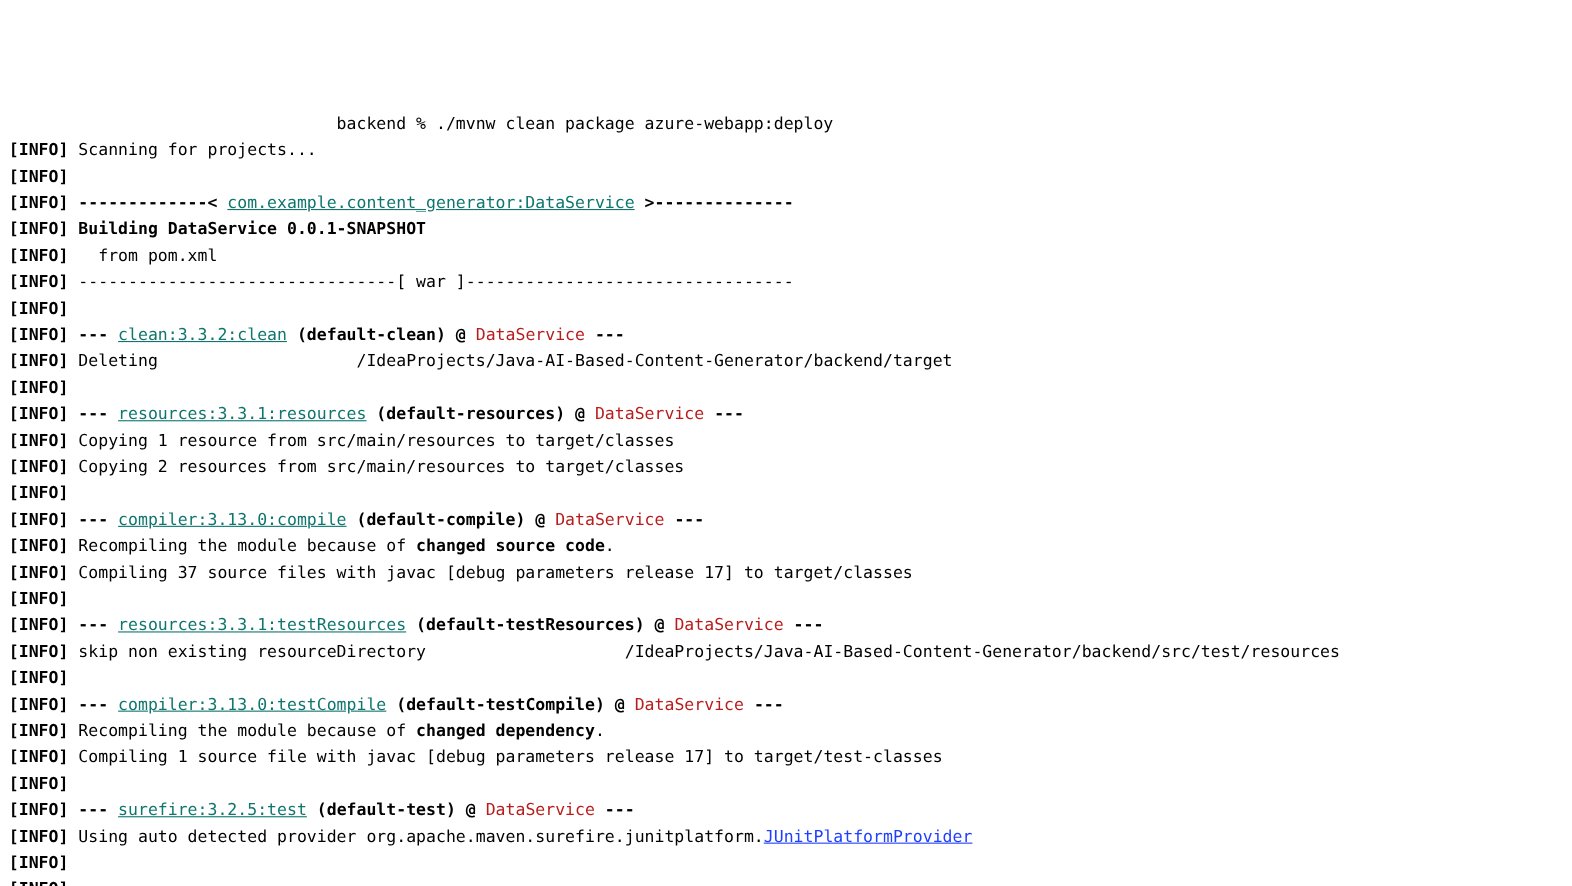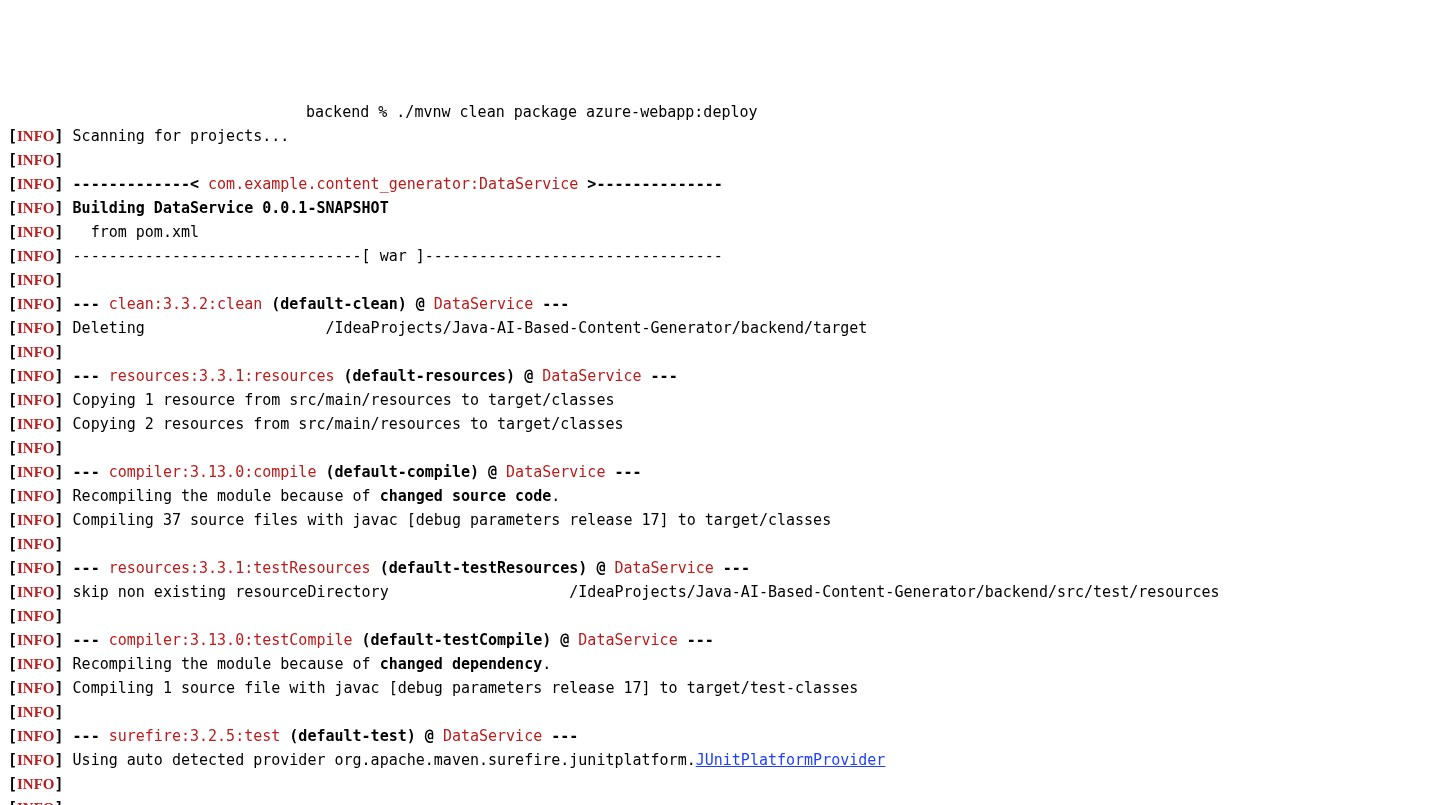--- a/index.html
+++ b/index.html
@@ -6,24 +6,24 @@
     body {
       background: #ffffff;
       font-family: "SF Mono", "Menlo", "Monaco", "Consolas", monospace;
       font-size: 15px;
       line-height: 24px;
       color: #000000;
       padding: 4px 8px;
       white-space: pre;
     }
     .line { white-space: pre; }
-    .info { color: #b91c1c; font-weight: bold; font-family: Liberation Serif, serif; }
+    .info { color: #000000; font-weight: bold; }
     .bracket { color: #000000; font-weight: bold; }
     .bold { font-weight: bold; color: #000000; }
-    .green { color: #b91c1c; }
+    .green { color: #0f766e; text-decoration: underline; }
     .teal { color: #b91c1c; }
     .link { color: #1e3fff; text-decoration: underline; }
   </style>
 </head>
 <body>
 
 
 
 <div id="terminal"><div class="line"><span>                                 backend % ./mvnw clean package azure-webapp:deploy</span></div><div class="line"><span class="bracket">[</span><span class="info">INFO</span><span class="bracket">] </span><span>Scanning for projects...</span></div><div class="line"><span class="bracket">[</span><span class="info">INFO</span><span class="bracket">] </span><span></span></div><div class="line"><span class="bracket">[</span><span class="info">INFO</span><span class="bracket">] </span><span class="bold">-------------&lt; </span><span class="green">com.example.content_generator:DataService</span><span class="bold"> &gt;--------------</span></div><div class="line"><span class="bracket">[</span><span class="info">INFO</span><span class="bracket">] </span><span class="bold">Building DataService 0.0.1-SNAPSHOT</span></div><div class="line"><span class="bracket">[</span><span class="info">INFO</span><span class="bracket">] </span><span>  from pom.xml</span></div><div class="line"><span class="bracket">[</span><span class="info">INFO</span><span class="bracket">] </span><span>--------------------------------[ war ]---------------------------------</span></div><div class="line"><span class="bracket">[</span><span class="info">INFO</span><span class="bracket">] </span><span></span></div><div class="line"><span class="bracket">[</span><span class="info">INFO</span><span class="bracket">] </span><span class="bold">--- </span><span class="green">clean:3.3.2:clean</span><span class="bold"> (default-clean)</span><span class="bold"> @ </span><span class="teal">DataService</span><span class="bold"> ---</span></div><div class="line"><span class="bracket">[</span><span class="info">INFO</span><span class="bracket">] </span><span>Deleting                    /IdeaProjects/Java-AI-Based-Content-Generator/backend/target</span></div><div class="line"><span class="bracket">[</span><span class="info">INFO</span><span class="bracket">] </span><span></span></div><div class="line"><span class="bracket">[</span><span class="info">INFO</span><span class="bracket">] </span><span class="bold">--- </span><span class="green">resources:3.3.1:resources</span><span class="bold"> (default-resources)</span><span class="bold"> @ </span><span class="teal">DataService</span><span class="bold"> ---</span></div><div class="line"><span class="bracket">[</span><span class="info">INFO</span><span class="bracket">] </span><span>Copying 1 resource from src/main/resources to target/classes</span></div><div class="line"><span class="bracket">[</span><span class="info">INFO</span><span class="bracket">] </span><span>Copying 2 resources from src/main/resources to target/classes</span></div><div class="line"><span class="bracket">[</span><span class="info">INFO</span><span class="bracket">] </span><span></span></div><div class="line"><span class="bracket">[</span><span class="info">INFO</span><span class="bracket">] </span><span class="bold">--- </span><span class="green">compiler:3.13.0:compile</span><span class="bold"> (default-compile)</span><span class="bold"> @ </span><span class="teal">DataService</span><span class="bold"> ---</span></div><div class="line"><span class="bracket">[</span><span class="info">INFO</span><span class="bracket">] </span><span>Recompiling the module because of </span><span class="bold">changed source code</span><span>.</span></div><div class="line"><span class="bracket">[</span><span class="info">INFO</span><span class="bracket">] </span><span>Compiling 37 source files with javac [debug parameters release 17] to target/classes</span></div><div class="line"><span class="bracket">[</span><span class="info">INFO</span><span class="bracket">] </span><span></span></div><div class="line"><span class="bracket">[</span><span class="info">INFO</span><span class="bracket">] </span><span class="bold">--- </span><span class="green">resources:3.3.1:testResources</span><span class="bold"> (default-testResources)</span><span class="bold"> @ </span><span class="teal">DataService</span><span class="bold"> ---</span></div><div class="line"><span class="bracket">[</span><span class="info">INFO</span><span class="bracket">] </span><span>skip non existing resourceDirectory                    /IdeaProjects/Java-AI-Based-Content-Generator/backend/src/test/resources</span></div><div class="line"><span class="bracket">[</span><span class="info">INFO</span><span class="bracket">] </span><span></span></div><div class="line"><span class="bracket">[</span><span class="info">INFO</span><span class="bracket">] </span><span class="bold">--- </span><span class="green">compiler:3.13.0:testCompile</span><span class="bold"> (default-testCompile)</span><span class="bold"> @ </span><span class="teal">DataService</span><span class="bold"> ---</span></div><div class="line"><span class="bracket">[</span><span class="info">INFO</span><span class="bracket">] </span><span>Recompiling the module because of </span><span class="bold">changed dependency</span><span>.</span></div><div class="line"><span class="bracket">[</span><span class="info">INFO</span><span class="bracket">] </span><span>Compiling 1 source file with javac [debug parameters release 17] to target/test-classes</span></div><div class="line"><span class="bracket">[</span><span class="info">INFO</span><span class="bracket">] </span><span></span></div><div class="line"><span class="bracket">[</span><span class="info">INFO</span><span class="bracket">] </span><span class="bold">--- </span><span class="green">surefire:3.2.5:test</span><span class="bold"> (default-test)</span><span class="bold"> @ </span><span class="teal">DataService</span><span class="bold"> ---</span></div><div class="line"><span class="bracket">[</span><span class="info">INFO</span><span class="bracket">] </span><span>Using auto detected provider org.apache.maven.surefire.junitplatform.</span><span class="link">JUnitPlatformProvider</span></div><div class="line"><span class="bracket">[</span><span class="info">INFO</span><span class="bracket">] </span><span></span></div><div class="line"><span class="bracket">[</span><span class="info">INFO</span><span class="bracket">] </span><span>-------------------------------------------------------</span></div></div>
 

